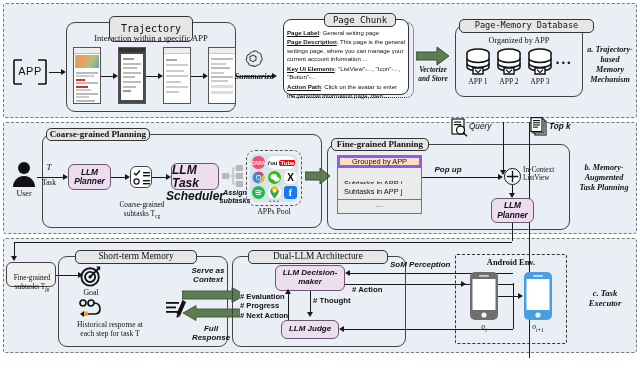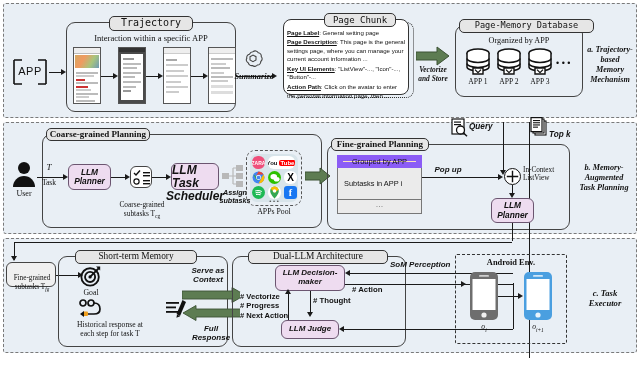--- a/index.html
+++ b/index.html
@@ -48,21 +48,21 @@
   .garrow{position:absolute;}
 
   .phone-shot{background:#fff;border:1px solid #555;overflow:hidden;}
 
   .appicon{border-radius:6px;display:flex;align-items:center;justify-content:center;
            font-family:"Liberation Sans",sans-serif;font-weight:bold;color:#fff;overflow:hidden;}
 
   .secnote{font-family:"Liberation Serif",serif;font-weight:bold;font-style:italic;
            text-align:center;line-height:1.2;}
 
-  .tbl-hd{background:#fbdfc0;border:6px solid #8b5cf6;
+  .tbl-hd{background:#fbdfc0;border:3px solid #8b5cf6;
           font-family:"Liberation Sans",sans-serif;text-align:center;
           display:flex;align-items:center;justify-content:center;}
   .tbl-rw{background:#ebebeb;border:1px solid #777;border-top:none;
           font-family:"Liberation Sans",sans-serif;
           display:flex;align-items:center;padding-left:6px;}
 
   .plus{border:1.6px solid #111;border-radius:50%;background:#fff;
         display:flex;align-items:center;justify-content:center;}
 
   .caption{font-family:"Liberation Serif",serif;color:#111;}
@@ -82,21 +82,21 @@
   <div class="abs" style="left:11px;top:58px;width:38px;height:28px;">
     <svg width="38" height="28" viewBox="0 0 38 28">
       <path d="M3 2 L3 26 M35 2 L35 26 M3 2 L11 2 M27 2 L35 2 M3 26 L11 26 M27 26 L35 26" stroke="#111" stroke-width="1.6" fill="none"></path>
     </svg>
     <div class="abs sans" style="left:0;top:7px;width:38px;text-align:center;font-size:11px;letter-spacing:.5px;">APP</div>
   </div>
   <div class="ln hln abs" style="left:49px;top:71.5px;width:12px;"></div>
   <div class="ah ah-r abs" style="left:61px;top:68.5px;"></div>
 
   <div class="abs frame" style="left:66px;top:22px;width:170px;height:90px;"></div>
-  <div class="abs chip mono" style="left:109px;top:15.5px;width:84px;height:15px;font-size:10px;">Trajectory</div>
+  <div class="abs chip mono" style="left:109px;top:15.5px;width:84px;height:26px;font-size:10px;">Trajectory</div>
   <div class="abs serif ctr" style="left:66px;top:33px;width:170px;font-size:8.6px;">Interaction within a specific APP</div>
 
   <div class="abs phone-shot" style="left:73px;top:47px;width:28px;height:57px;">
     <div style="height:5px;background:#eee;border-bottom:.5px solid #bbb"></div>
     <div style="height:13px;margin:1px;background:linear-gradient(120deg,#c94,#e84,#9b6,#58a);opacity:.85"></div>
     <div style="padding:1px 2px">
       <div style="height:2px;background:#bbb;margin:1.5px 0"></div>
       <div style="height:2px;background:#ccc;margin:1.5px 0;width:80%"></div>
       <div style="height:2px;background:#c33;margin:1.5px 0;width:40%"></div>
       <div style="height:2px;background:#bbb;margin:1.5px 0"></div>
@@ -348,53 +348,54 @@
     <svg width="26" height="18" viewBox="0 0 26 18">
       <path d="M0 5 L15 5 L15 1 L25 9 L15 17 L15 13 L0 13 Z" fill="#5d7c52" stroke="#3c5235" stroke-width="1"></path>
     </svg>
   </div>
 
   <div class="abs frame" style="left:327px;top:144px;width:243px;height:86px;"></div>
   <div class="abs chip serif" style="left:331px;top:137.5px;width:98px;height:13px;font-size:9px;font-weight:bold;">Fine-grained Planning</div>
 
   <div class="abs tbl-hd" style="left:337px;top:155px;width:85px;height:13px;font-size:7.4px;">Grouped by APP</div>
   <div class="abs tbl-rw" style="left:337px;top:168px;width:85px;height:32px;font-size:7.4px;">Subtasks in APP i</div>
+  <div class="abs tbl-rw" style="left:337px;top:184px;width:85px;height:16px;font-size:7.4px;">Subtasks in APP j</div>
   <div class="abs tbl-rw ctr" style="left:337px;top:200px;width:85px;height:14px;font-size:7.4px;justify-content:center;padding-left:0;color:#777;">···</div>
 
   <div class="ln hln abs" style="left:422px;top:176.5px;width:76px;"></div>
   <div class="ah ah-r abs" style="left:498px;top:173.5px;"></div>
   <div class="abs sans ctr" style="left:428px;top:165px;width:40px;font-size:8px;font-weight:bold;font-style:italic;">Pop up</div>
 
   <div class="abs" style="left:451px;top:118px;width:17px;height:19px;">
     <svg width="17" height="19" viewBox="0 0 17 19">
       <rect x="1" y="1" width="12" height="15" fill="#fff" stroke="#111" stroke-width="1.2"></rect>
       <rect x="3" y="3.5" width="7" height="1.2" fill="#111"></rect>
         <rect x="3" y="6" width="7" height="1.2" fill="#111"></rect>
       <circle cx="9.5" cy="12" r="4" fill="#fff" stroke="#111" stroke-width="1.3"></circle>
       <path d="M12.5 15 l3.5 3.2" stroke="#111" stroke-width="1.5"></path>
     </svg>
   </div>
-  <div class="abs sans" style="left:469px;top:122px;font-size:8.2px;font-weight:bold;font-style:italic;">Query</div>
+  <div class="abs sans" style="left:469px;top:122px;font-size:8.2px;font-weight:normal;font-style:italic;">Query</div>
   <div class="ln vln abs" style="left:503px;top:122px;height:51px;"></div>
   <div class="ah ah-d abs" style="left:500px;top:170px;"></div>
 
   <div class="abs" style="left:530px;top:117px;width:18px;height:20px;">
     <svg width="18" height="20" viewBox="0 0 18 20">
       <rect x="5" y="4" width="11" height="14" fill="#fff" stroke="#111" stroke-width="1.1"></rect>
       <rect x="3" y="2" width="11" height="14" fill="#fff" stroke="#111" stroke-width="1.1"></rect>
       <rect x="1" y="0.6" width="11" height="14" fill="#fff" stroke="#111" stroke-width="1.2"></rect>
       <g fill="#111">
           <rect x="3" y="3" width="7" height="1.1"></rect>
           <rect x="3" y="5.2" width="7" height="1.1"></rect>
       <rect x="3" y="7.4" width="7" height="1.1"></rect>
           <rect x="3" y="9.6" width="5" height="1.1"></rect>
         </g>
     </svg>
   </div>
-  <div class="abs sans" style="left:549px;top:122px;font-size:8.2px;font-weight:bold;font-style:italic;margin-top:8px;">Top k</div>
+  <div class="abs sans" style="left:549px;top:122px;font-size:8.2px;font-weight:bold;font-style:italic;">Top k</div>
   <div class="ln vln abs" style="left:529px;top:122px;height:236px;"></div>
 
   <div class="abs plus" style="left:504px;top:168px;width:17px;height:17px;">
     <svg width="17" height="17" viewBox="0 0 17 17">
       <path d="M8.5 2 v13 M2 8.5 h13" stroke="#111" stroke-width="1.6"></path>
     </svg>
   </div>
   <div class="abs serif" style="left:523px;top:166px;width:46px;font-size:7.2px;line-height:1.18;white-space:pre-line;">In-Context
 ListView</div>
 
@@ -472,21 +473,21 @@
   </div>
   <div class="abs garrow" style="left:182px;top:305px;width:64px;height:16px;">
     <svg width="64" height="16" viewBox="0 0 64 16">
       <path d="M64 4 L14 4 L14 0.5 L1 8 L14 15.5 L14 12 L64 12 Z" fill="#5d7c52" stroke="#3c5235" stroke-width=".9"></path>
     </svg>
   </div>
   <div class="abs sans ctr" style="left:186px;top:324px;width:50px;font-size:8px;font-weight:bold;font-style:italic;line-height:1.15;white-space:pre-line;">Full
 Response</div>
 
   <div class="abs hashlist" style="left:240px;top:292px;width:64px;font-size:7.6px;">
-    <div># Vectorize</div>
+    <div># Evaluation</div>
     <div># Progress</div>
     <div># Next Action</div>
   </div>
 
   <div class="abs frame" style="left:232px;top:256px;width:174px;height:91px;"></div>
   <div class="abs chip serif" style="left:248px;top:249.5px;width:140px;height:14px;font-size:9.4px;">Dual-LLM Architecture</div>
 
   <div class="abs llmbox" style="left:275px;top:265px;width:70px;height:26px;font-size:8px;">
     <span>LLM Decision-</span>
     <span>maker</span>

